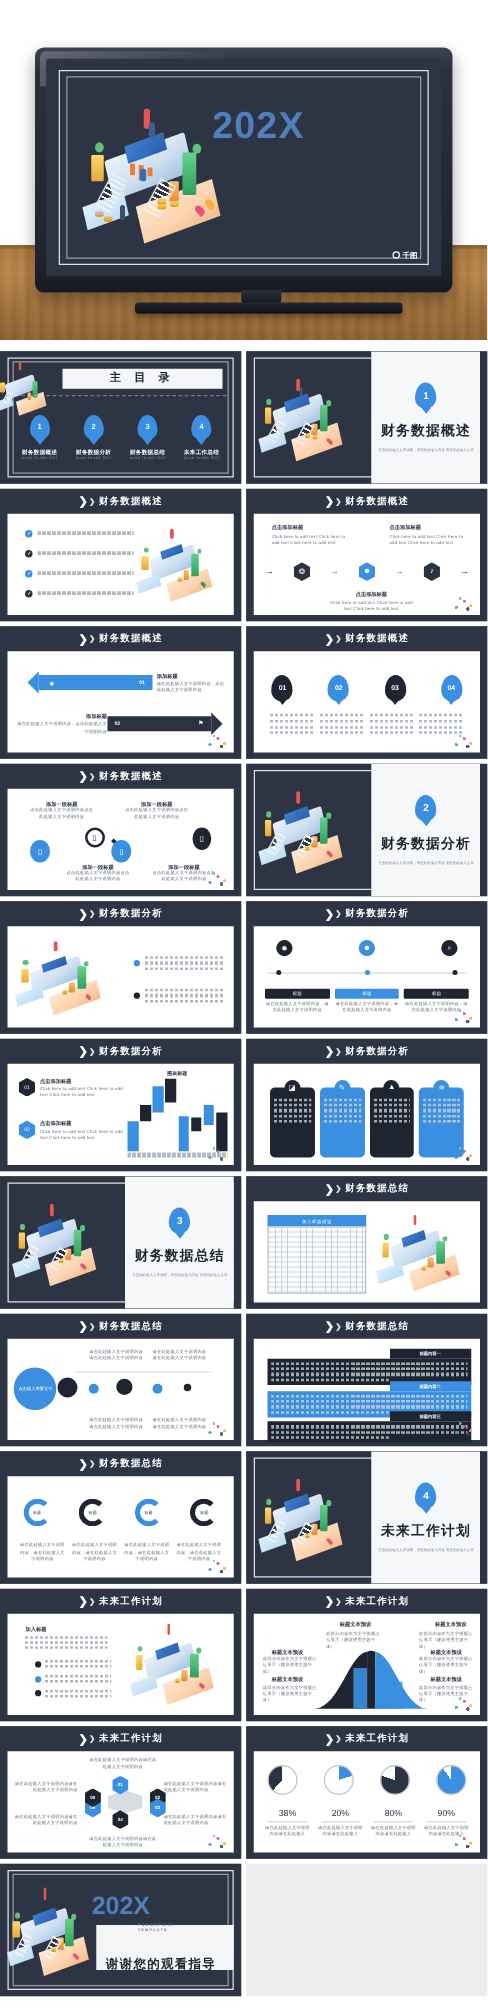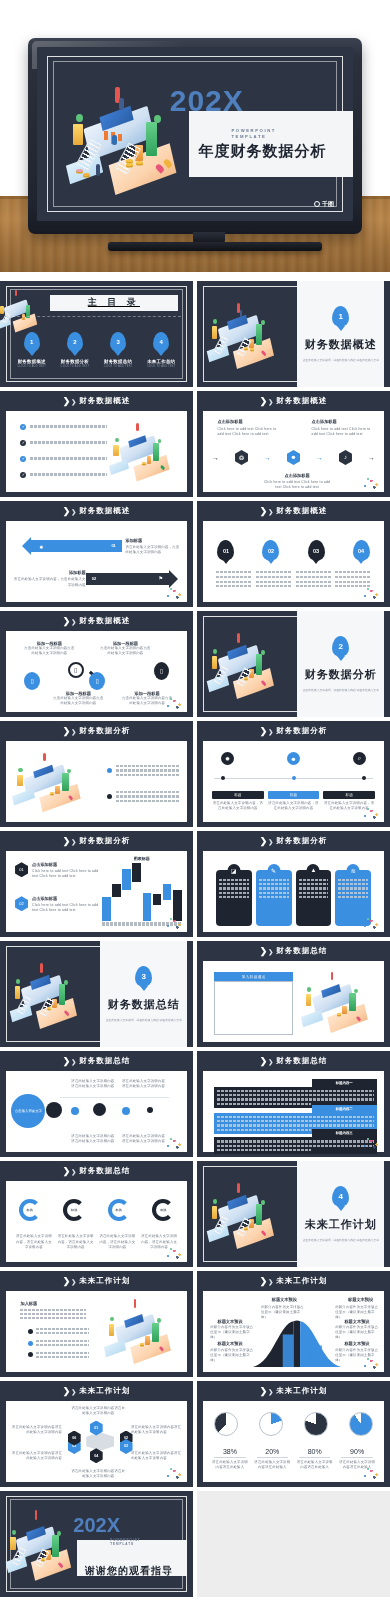--- a/index.html
+++ b/index.html
@@ -164,21 +164,21 @@
   
   .fl { background: repeating-linear-gradient(90deg,#9aa3ae 0 2.6px, transparent 2.6px 4px); height:3px; opacity:.75; }
   .fl.dark { background: repeating-linear-gradient(90deg,#cfd5dd 0 2.6px, transparent 2.6px 4px); }
   .fl.sm { height:2.2px; }
   .tiny { font-size:3.4px; color:#65707e; letter-spacing:.2px; line-height:1.5; }
   .tiny-hd { font-size:4.2px; color:#2b3340; font-weight:700; }
 
   
   .toc-bar {
     position:absolute; left:26%; top:13%; width:66%; height:15%;
-    background:#f4f6f8; display:flex; align-items:center; justify-content:center;text-decoration:underline;
+    background:#f4f6f8; display:flex; align-items:center; justify-content:center;
   }
   .toc-bar span { font-size:9px; font-weight:700; color:#1e2530; letter-spacing:4px; }
   .toc-dash { position:absolute; left:6%; right:6%; top:33%; border-top:1px dashed rgba(255,255,255,.35); }
   .toc-items { position:absolute; left:7%; right:7%; top:48%; display:flex; justify-content:space-between; }
   .toc-item { width:22%; text-align:center; }
   .pin-badge {
     width:16px; height:20px; margin:0 auto;
     background:#3b8fe0; border-radius:50% 50% 50% 50%/60% 60% 40% 40%;
     position:relative; display:flex; align-items:center; justify-content:center;
     color:#fff; font-size:6px; font-weight:700;
@@ -281,25 +281,20 @@
               <i class="coin" style="left:46%;top:66%;"></i>
               <i class="coin" style="left:46%;top:69%;"></i>
               <i class="coin" style="left:53%;top:68%;"></i>
               <i class="pin" style="left:68%;top:70%;background:#e8537a;"></i>
               <i class="pin" style="left:74%;top:66%;background:#f2b33d;"></i>
               <i class="coin" style="left:10%;top:74%;background:#e8a0b5;"></i>
               <i class="coin" style="left:15%;top:77%;background:#f2b33d;"></i>
             </div>
 
             <div class="ts-year">202X</div>
-            <div class="ts-card">
-              <div class="ts-sub">POWERPOINT</div>
-              <div class="ts-sub">TEMPLATE</div>
-              <div class="ts-main">年度财务数据分析</div>
-            </div>
             <div class="ts-logo">
               <span class="ring"></span>
               <span>千图</span>
             </div>
           </div>
         </div>
       </div>
       <div class="tv-stand-neck"></div>
       <div class="tv-stand-base"></div>
     </div>

